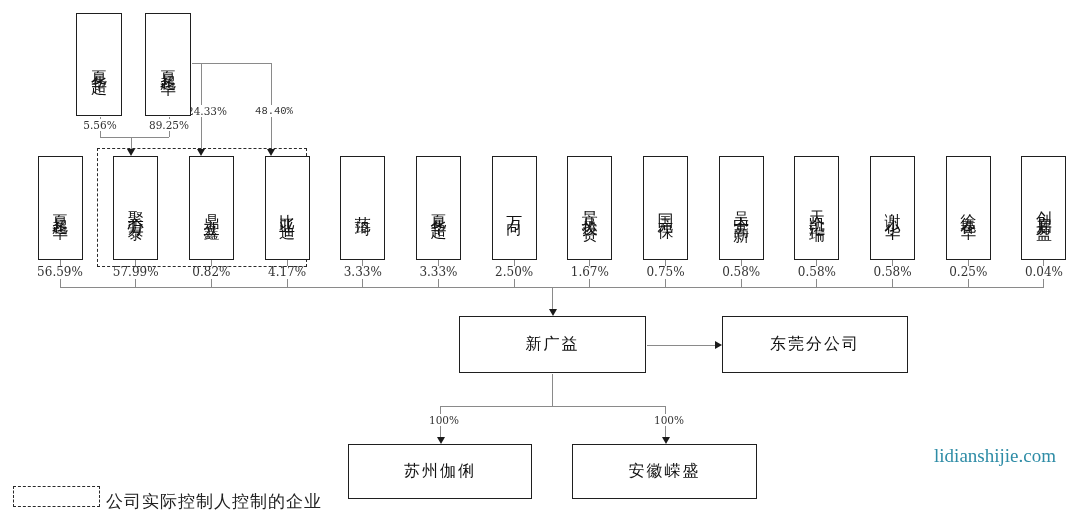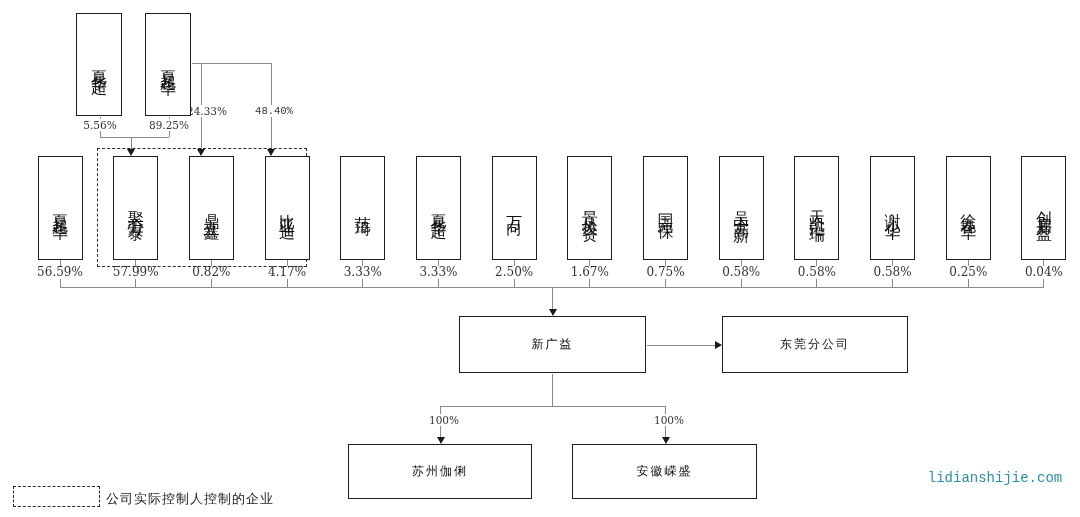--- a/index.html
+++ b/index.html
@@ -13,21 +13,21 @@
     position:absolute; border:1.5px solid #1f1f1f; background:#fff;
     display:flex; align-items:center; justify-content:center; z-index:3;
   }
   .vtext {
     writing-mode:vertical-rl; text-orientation:upright;
     font-size:16px; letter-spacing:5px; line-height:1; color:#111;
   }
   .hbox {
     position:absolute; border:1.5px solid #1f1f1f; background:#fff;
     display:flex; align-items:center; justify-content:center; z-index:3;
-    font-size:12px; letter-spacing:2px; color:#111;
+    font-size:16px; letter-spacing:2px; color:#111;
   }
   
   #main-row {
     position:absolute; left:30px; top:156px; width:1044px; height:131px;
     display:flex; justify-content:space-between; z-index:3;
   }
   .col { width:60px; height:131px; display:flex; flex-direction:column; align-items:center; }
   .sbox {
     width:45px; height:104px; border:1.5px solid #1f1f1f; background:#fff;
     display:flex; align-items:center; justify-content:center; box-sizing:border-box;
@@ -56,28 +56,28 @@
   #group-dashed {
     position:absolute; left:97px; top:148px; width:208px; height:117px;
     border:1.5px dashed #2a2a2a; z-index:2; background:transparent;
   }
   
   #legend-rect {
     position:absolute; left:13px; top:486px; width:85px; height:19px;
     border:1.5px dashed #2a2a2a;
   }
   #legend-label {
-    position:absolute; left:106px; top:490px; font-size:13px; color:#222;
+    position:absolute; left:106px; top:490px; font-size:17px; color:#222;
     letter-spacing:1px; white-space:nowrap;
   }
   
   #watermark {
-    position:absolute; left:920px; top:470px; width:150px; text-align:center;
-    font-family:Liberation Mono, monospace;
-    font-size:14px; color:#2e8ca6;
+    position:absolute; left:920px; top:445px; width:150px; text-align:center;
+    font-family:Liberation Serif, serif;
+    font-size:19px; color:#2e8ca6;
   }
 </style>
 </head>
 <body>
 
 <div id="canvas">
 
   <div class="vbox" style="left:76px; top:13px; width:44px; height:101px;">
     <span class="vtext">夏华超</span>
   </div>

